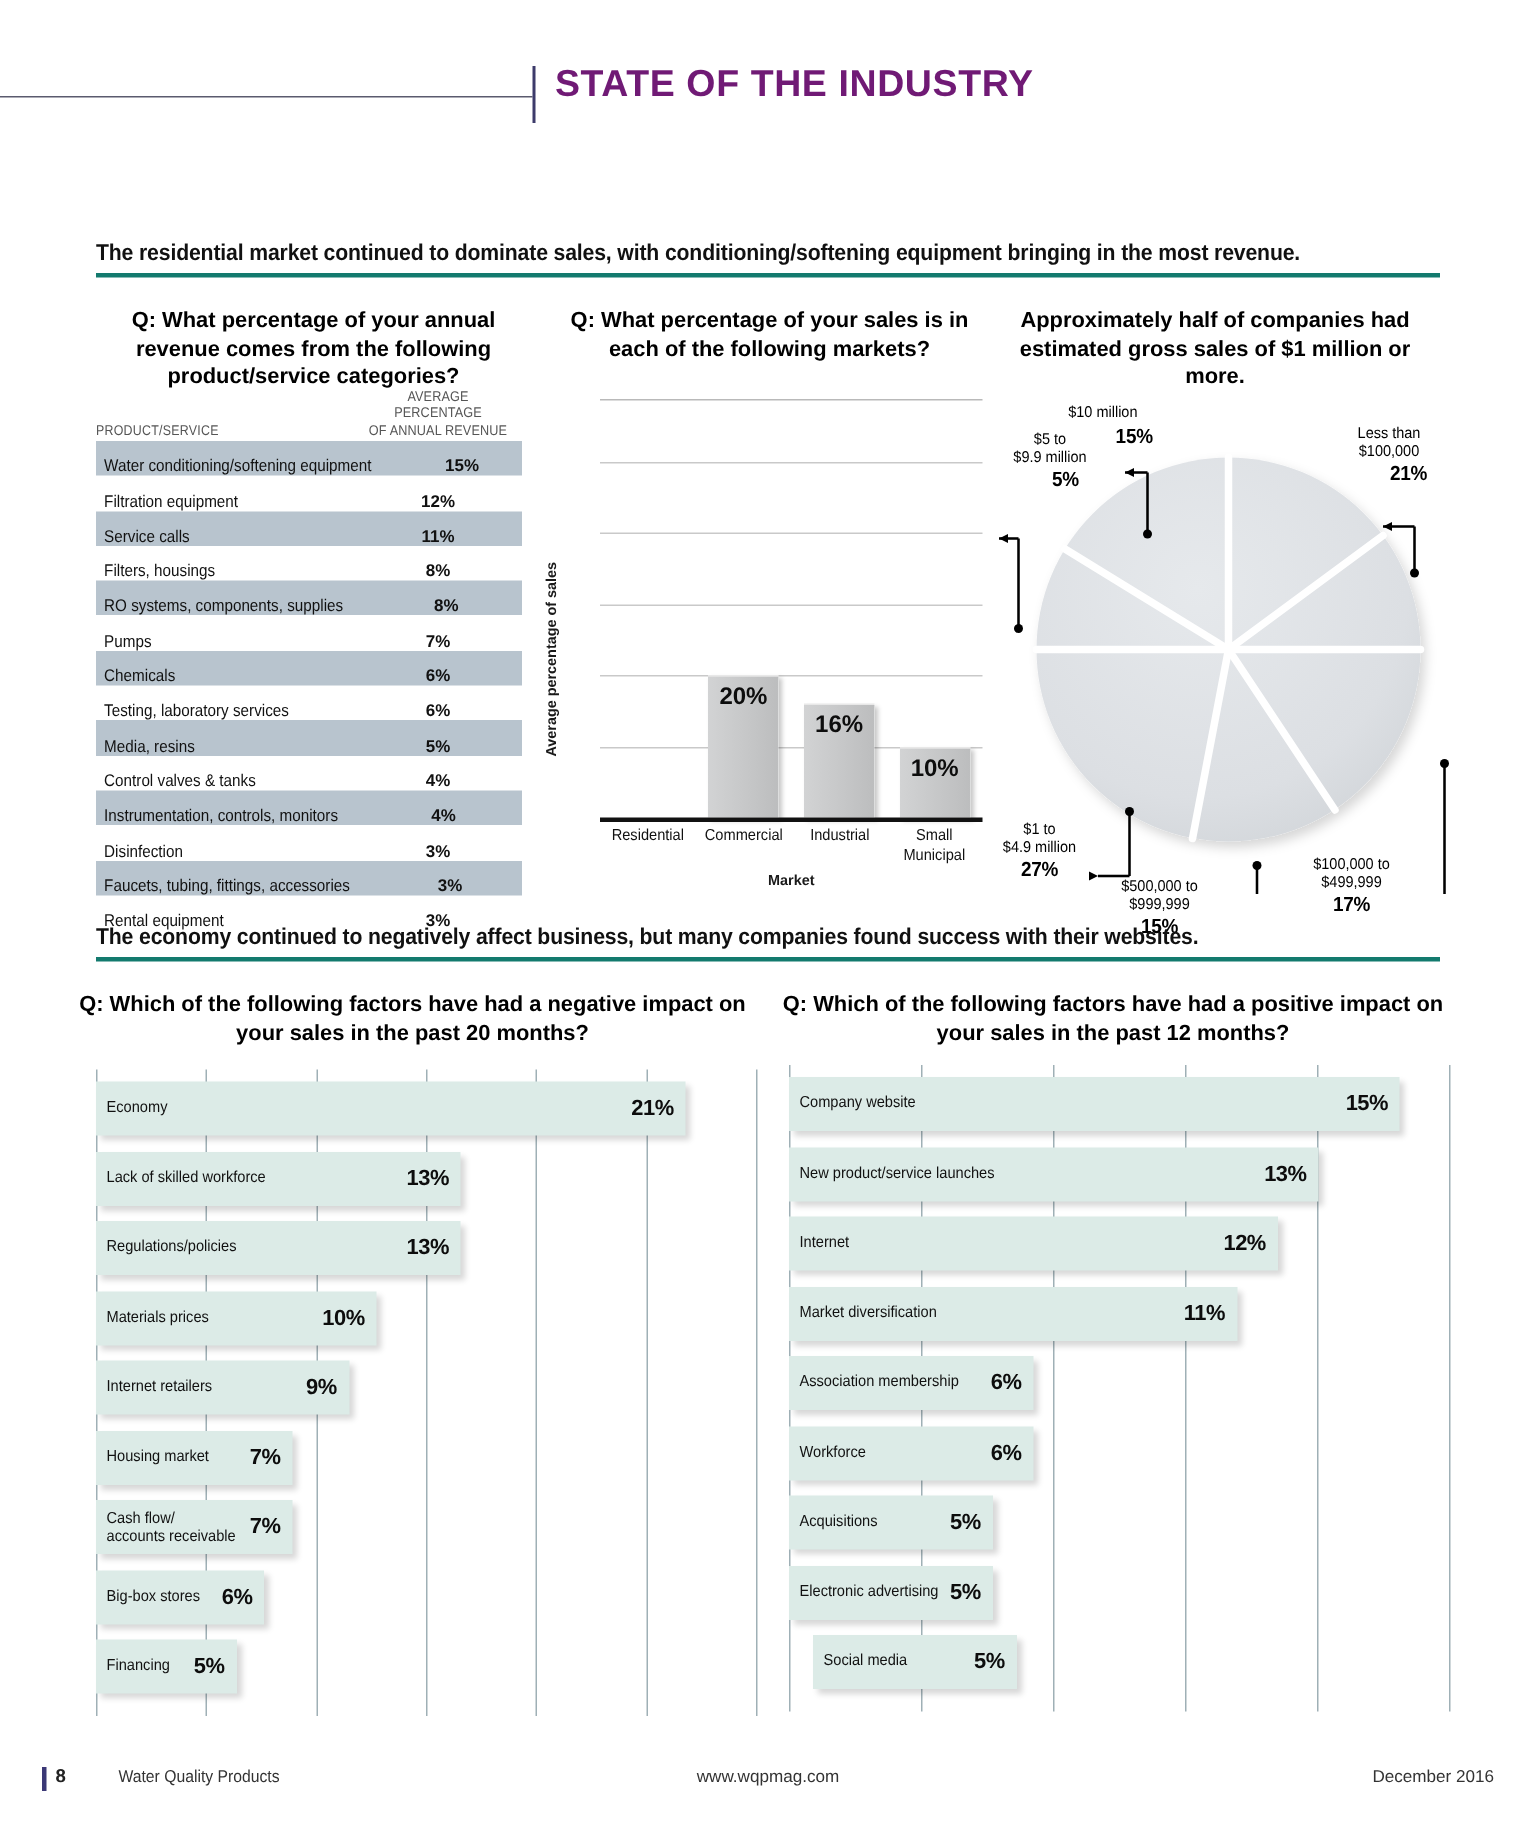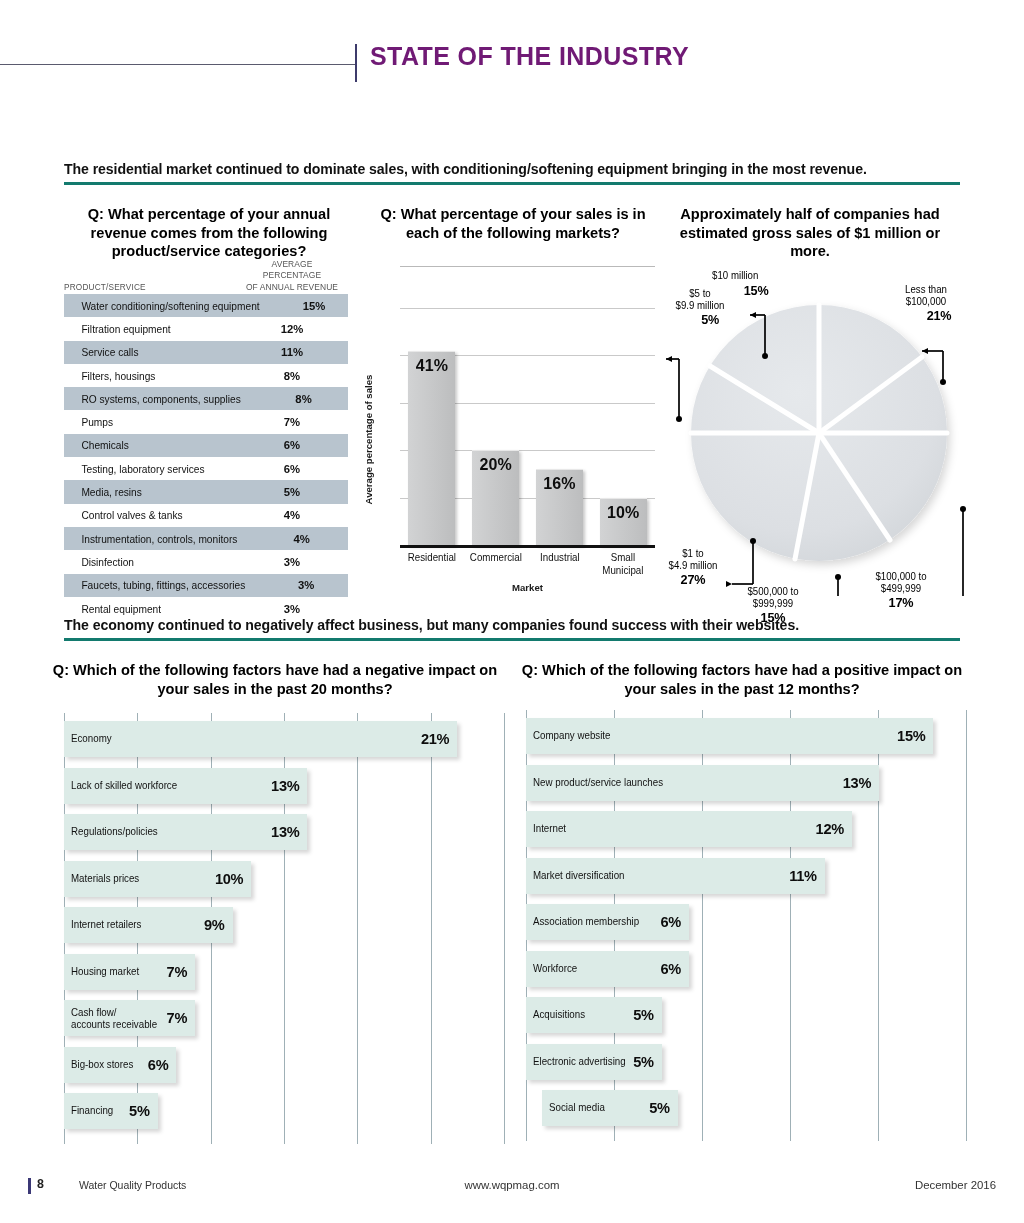--- a/index.html
+++ b/index.html
@@ -101,23 +101,22 @@
     font-size: 9.4px;
     line-height: 1.22;
     text-align: center;
     color: #555;
     letter-spacing: 0.1px;
     font-family: "Liberation Sans Narrow","Liberation Sans", sans-serif;
     transform: scaleX(0.9);
   }
   .rev-row {
     display: flex;
-    align-items: center;
+    align-items: flex-end;
     height: 23.3px;
-    padding-left: 12px;
   }
   .rev-row.alt { background: #b8c4ce; }
   .rev-row .r-label {
     flex: 1;
     padding-left: 6px;
     font-size: 11.3px;
     color: #111;
     white-space: nowrap;
     font-family: "Liberation Sans Narrow","Liberation Sans", sans-serif;
     transform: scaleX(0.9);
@@ -396,23 +395,20 @@
 
 <div class="vbar-wrap">
   <div class="vbar-toprule"></div>
   <div class="vbar-ylabel">Average percentage of sales</div>
   <div class="vbar-plot" id="vbar-plot">
       <div class="vbar-grid" style="top: 189.6px;"></div>
       <div class="vbar-grid" style="top: 142.2px;"></div>
       <div class="vbar-grid" style="top: 94.8px;"></div>
       <div class="vbar-grid" style="top: 47.4px;"></div>
       <div class="vbar-grid" style="top: 0px;"></div>
-      <div class="vbar" style="left: 8.375px; width: 47px; height: 194.34px;">
-        <div class="vbar-val">41%</div>
-      </div>
       <div class="vbar" style="left: 72.125px; width: 47px; height: 94.8px;">
         <div class="vbar-val">20%</div>
       </div>
       <div class="vbar" style="left: 135.875px; width: 47px; height: 75.84px;">
         <div class="vbar-val">16%</div>
       </div>
       <div class="vbar" style="left: 199.625px; width: 47px; height: 47.4px;">
         <div class="vbar-val">10%</div>
       </div>
     </div>

